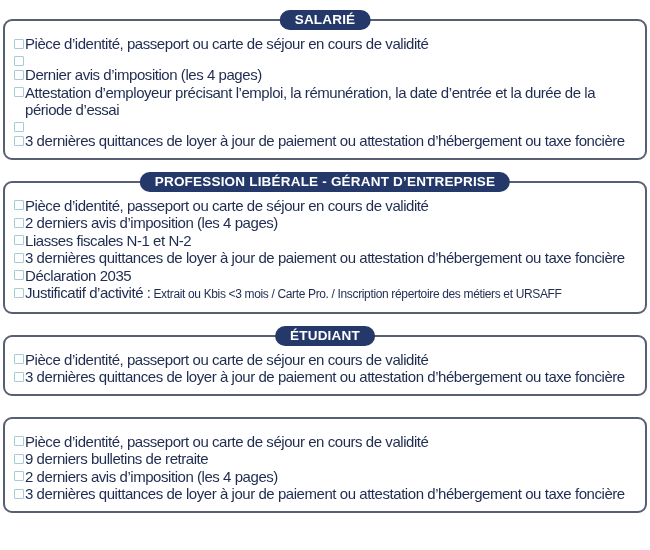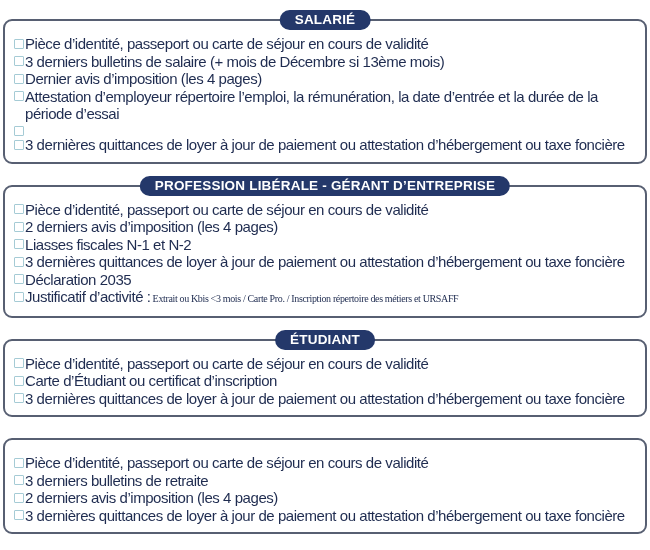--- a/index.html
+++ b/index.html
@@ -59,52 +59,50 @@
     width:10px;height:10px;
     border:1.6px solid var(--checkbox-border);
     border-radius:1px;
     background:#ffffff;
     margin-top:3.5px;
     cursor:pointer;
   }
   .item-text{display:inline;}
   .item-detail{
     display:inline;
-    font-size:10px;
+    font-size:12px;
     letter-spacing:-0.35px;
-    font-family:Liberation Serif, serif;
   }
 </style>
 </head>
 <body>
 
 <div class="page">
   <div class="section">
     <div class="pill">
       <span>SALARIÉ</span>
     </div>
     <ul class="items">
   <li class="item">
     <span class="checkbox"></span>
     <span><span class="item-text">Pièce d’identité, passeport ou carte de séjour en cours de validité</span></span>
   </li>
 
   <li class="item">
     <span class="checkbox"></span>
-    <span><span class="item-text">3 derniers bulletins de salaire (+ mois de Décembre si 13ème mois)</span></span>
   </li>
 
   <li class="item">
     <span class="checkbox"></span>
     <span><span class="item-text">Dernier avis d’imposition (les 4 pages)</span></span>
   </li>
 
   <li class="item">
     <span class="checkbox"></span>
-    <span><span class="item-text">Attestation d’employeur répertoire l’emploi, la rémunération,  la date d’entrée et la durée de la période d’essai</span></span>
+    <span><span class="item-text">Attestation d’employeur précisant l’emploi, la rémunération,  la date d’entrée et la durée de la période d’essai</span></span>
   </li>
 
   <li class="item">
     <span class="checkbox"></span>
   </li>
 
   <li class="item">
     <span class="checkbox"></span>
     <span><span class="item-text">3 dernières quittances de loyer à jour de paiement ou attestation d’hébergement ou taxe foncière</span></span>
   </li>
@@ -152,42 +150,38 @@
   <div class="section">
     <div class="pill">
       <span>ÉTUDIANT</span>
     </div>
     <ul class="items">
   <li class="item">
     <span class="checkbox"></span>
     <span><span class="item-text">Pièce d’identité, passeport ou carte de séjour en cours de validité</span></span>
   </li>
 
-  <li class="item">
-    <span class="checkbox"></span>
-    <span><span class="item-text">Carte d’Étudiant ou certificat d’inscription</span></span>
-  </li>
 
   <li class="item">
     <span class="checkbox"></span>
     <span><span class="item-text">3 dernières quittances de loyer à jour de paiement ou attestation d’hébergement ou taxe foncière</span></span>
   </li>
 </ul>
   </div>
 
   <div class="section">
     <ul class="items">
   <li class="item">
     <span class="checkbox"></span>
     <span><span class="item-text">Pièce d’identité, passeport ou carte de séjour en cours de validité</span></span>
   </li>
 
   <li class="item">
     <span class="checkbox"></span>
-    <span><span class="item-text">3 derniers bulletins de retraite</span></span>
+    <span><span class="item-text">9 derniers bulletins de retraite</span></span>
   </li>
 
   <li class="item">
     <span class="checkbox"></span>
     <span><span class="item-text">2 derniers avis d’imposition (les 4 pages)</span></span>
   </li>
 
   <li class="item">
     <span class="checkbox"></span>
     <span><span class="item-text">3 dernières quittances de loyer à jour de paiement ou attestation d’hébergement ou taxe foncière</span></span>

